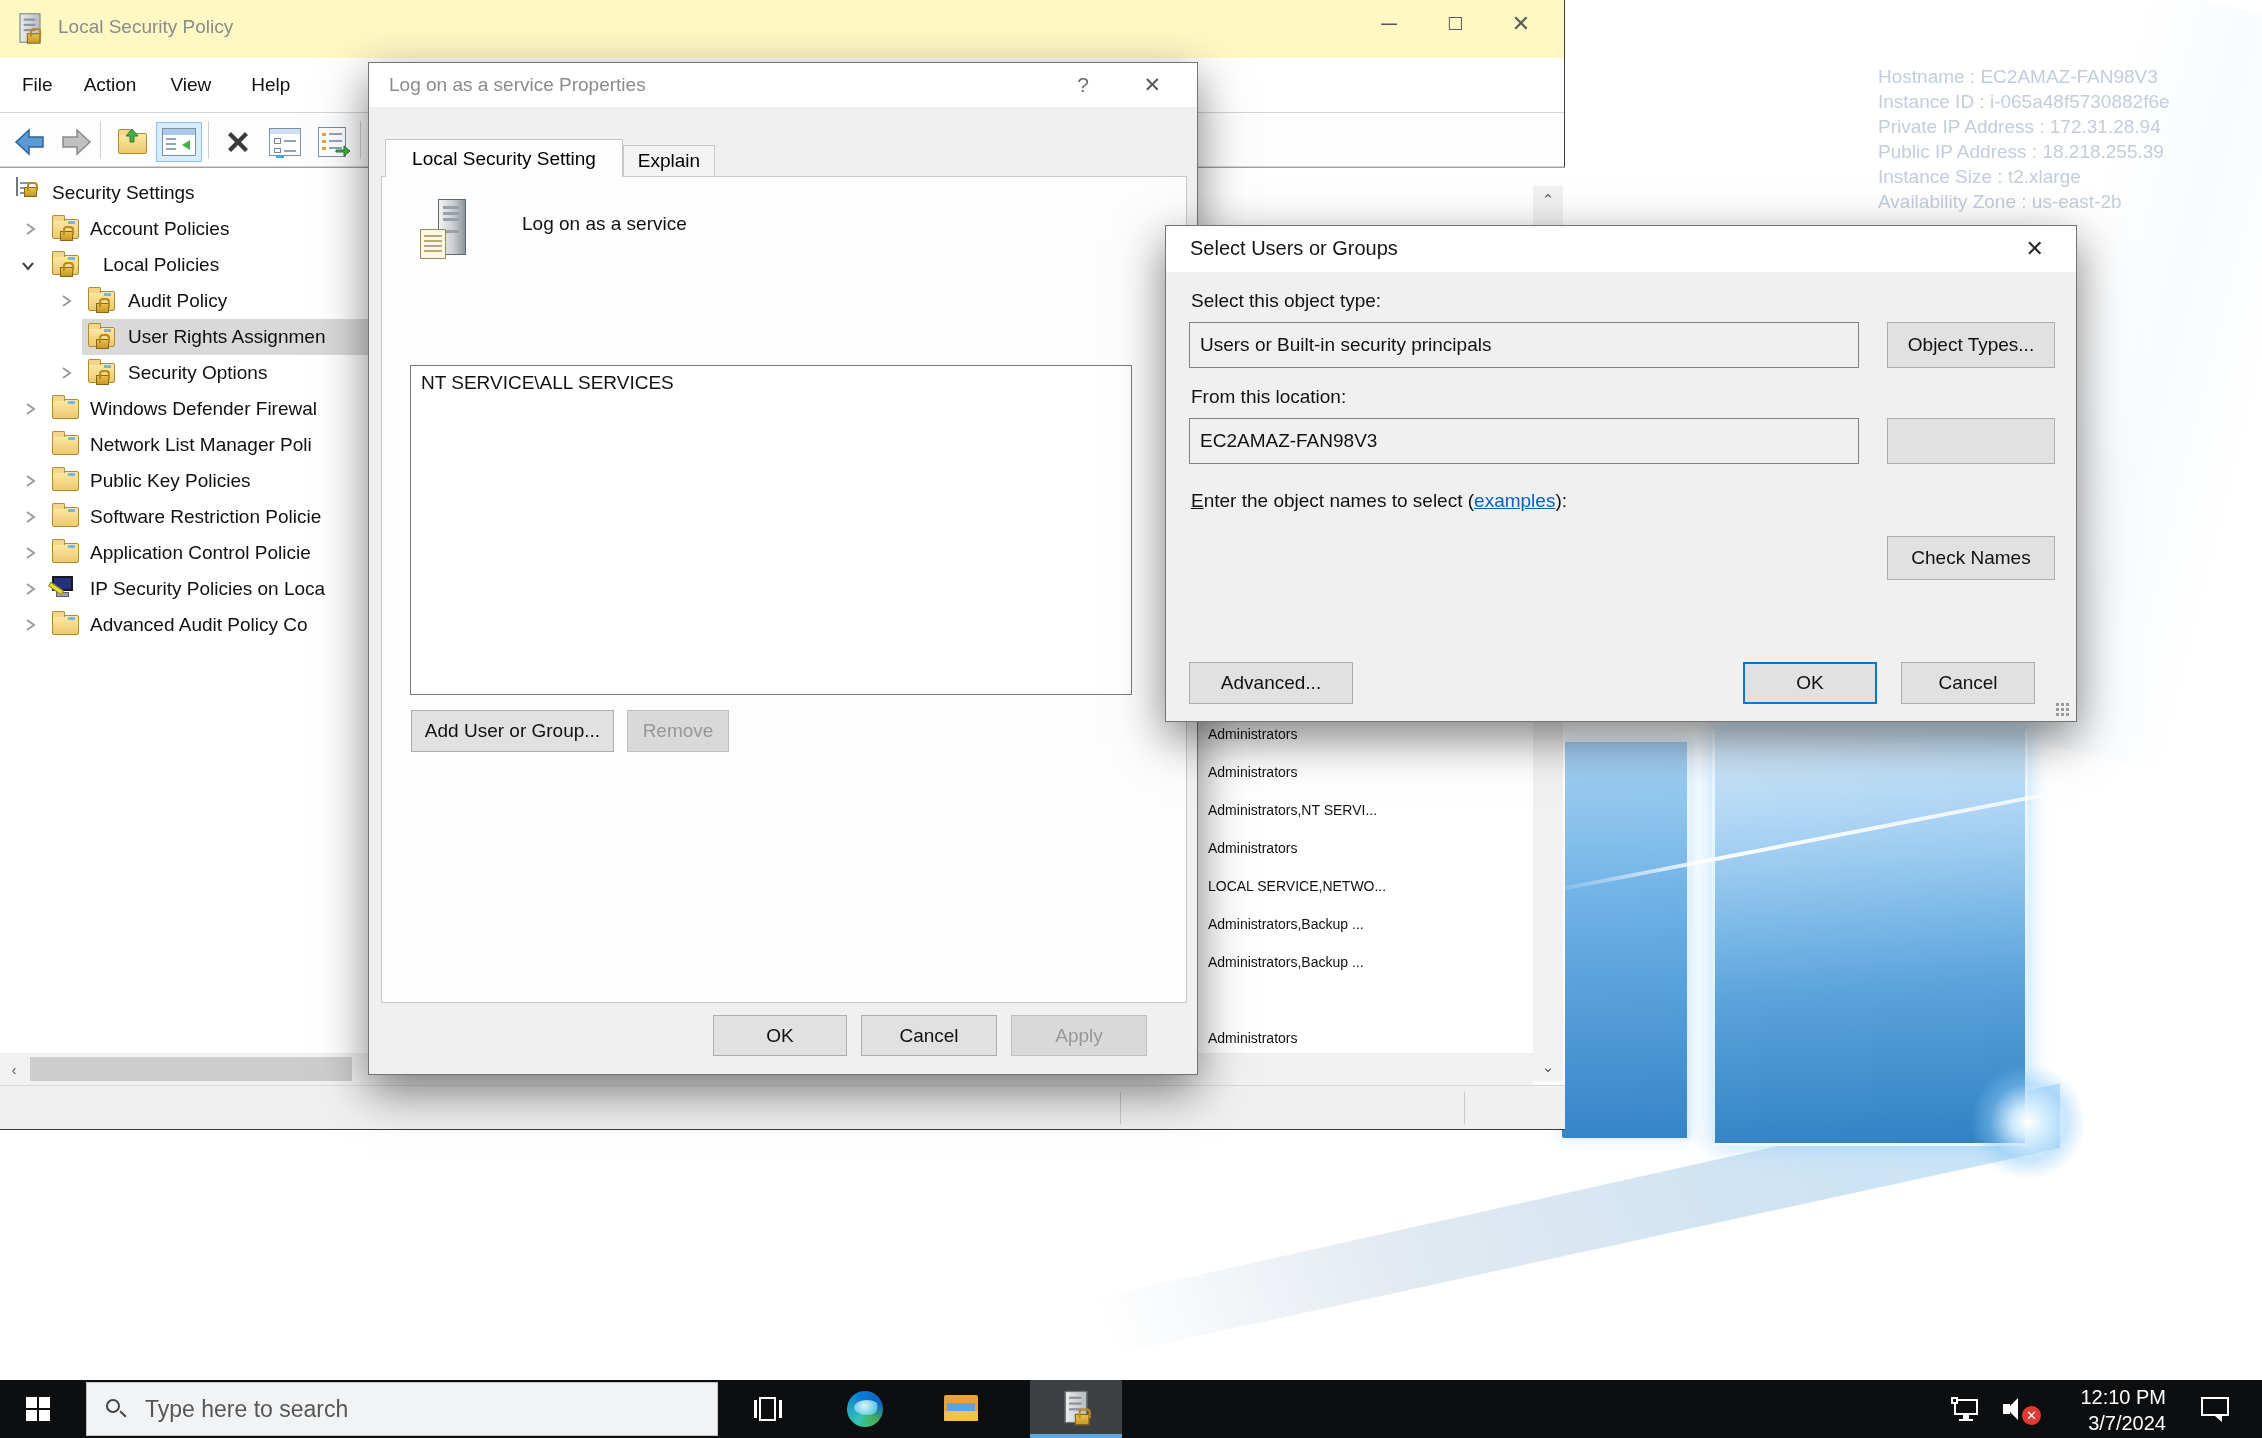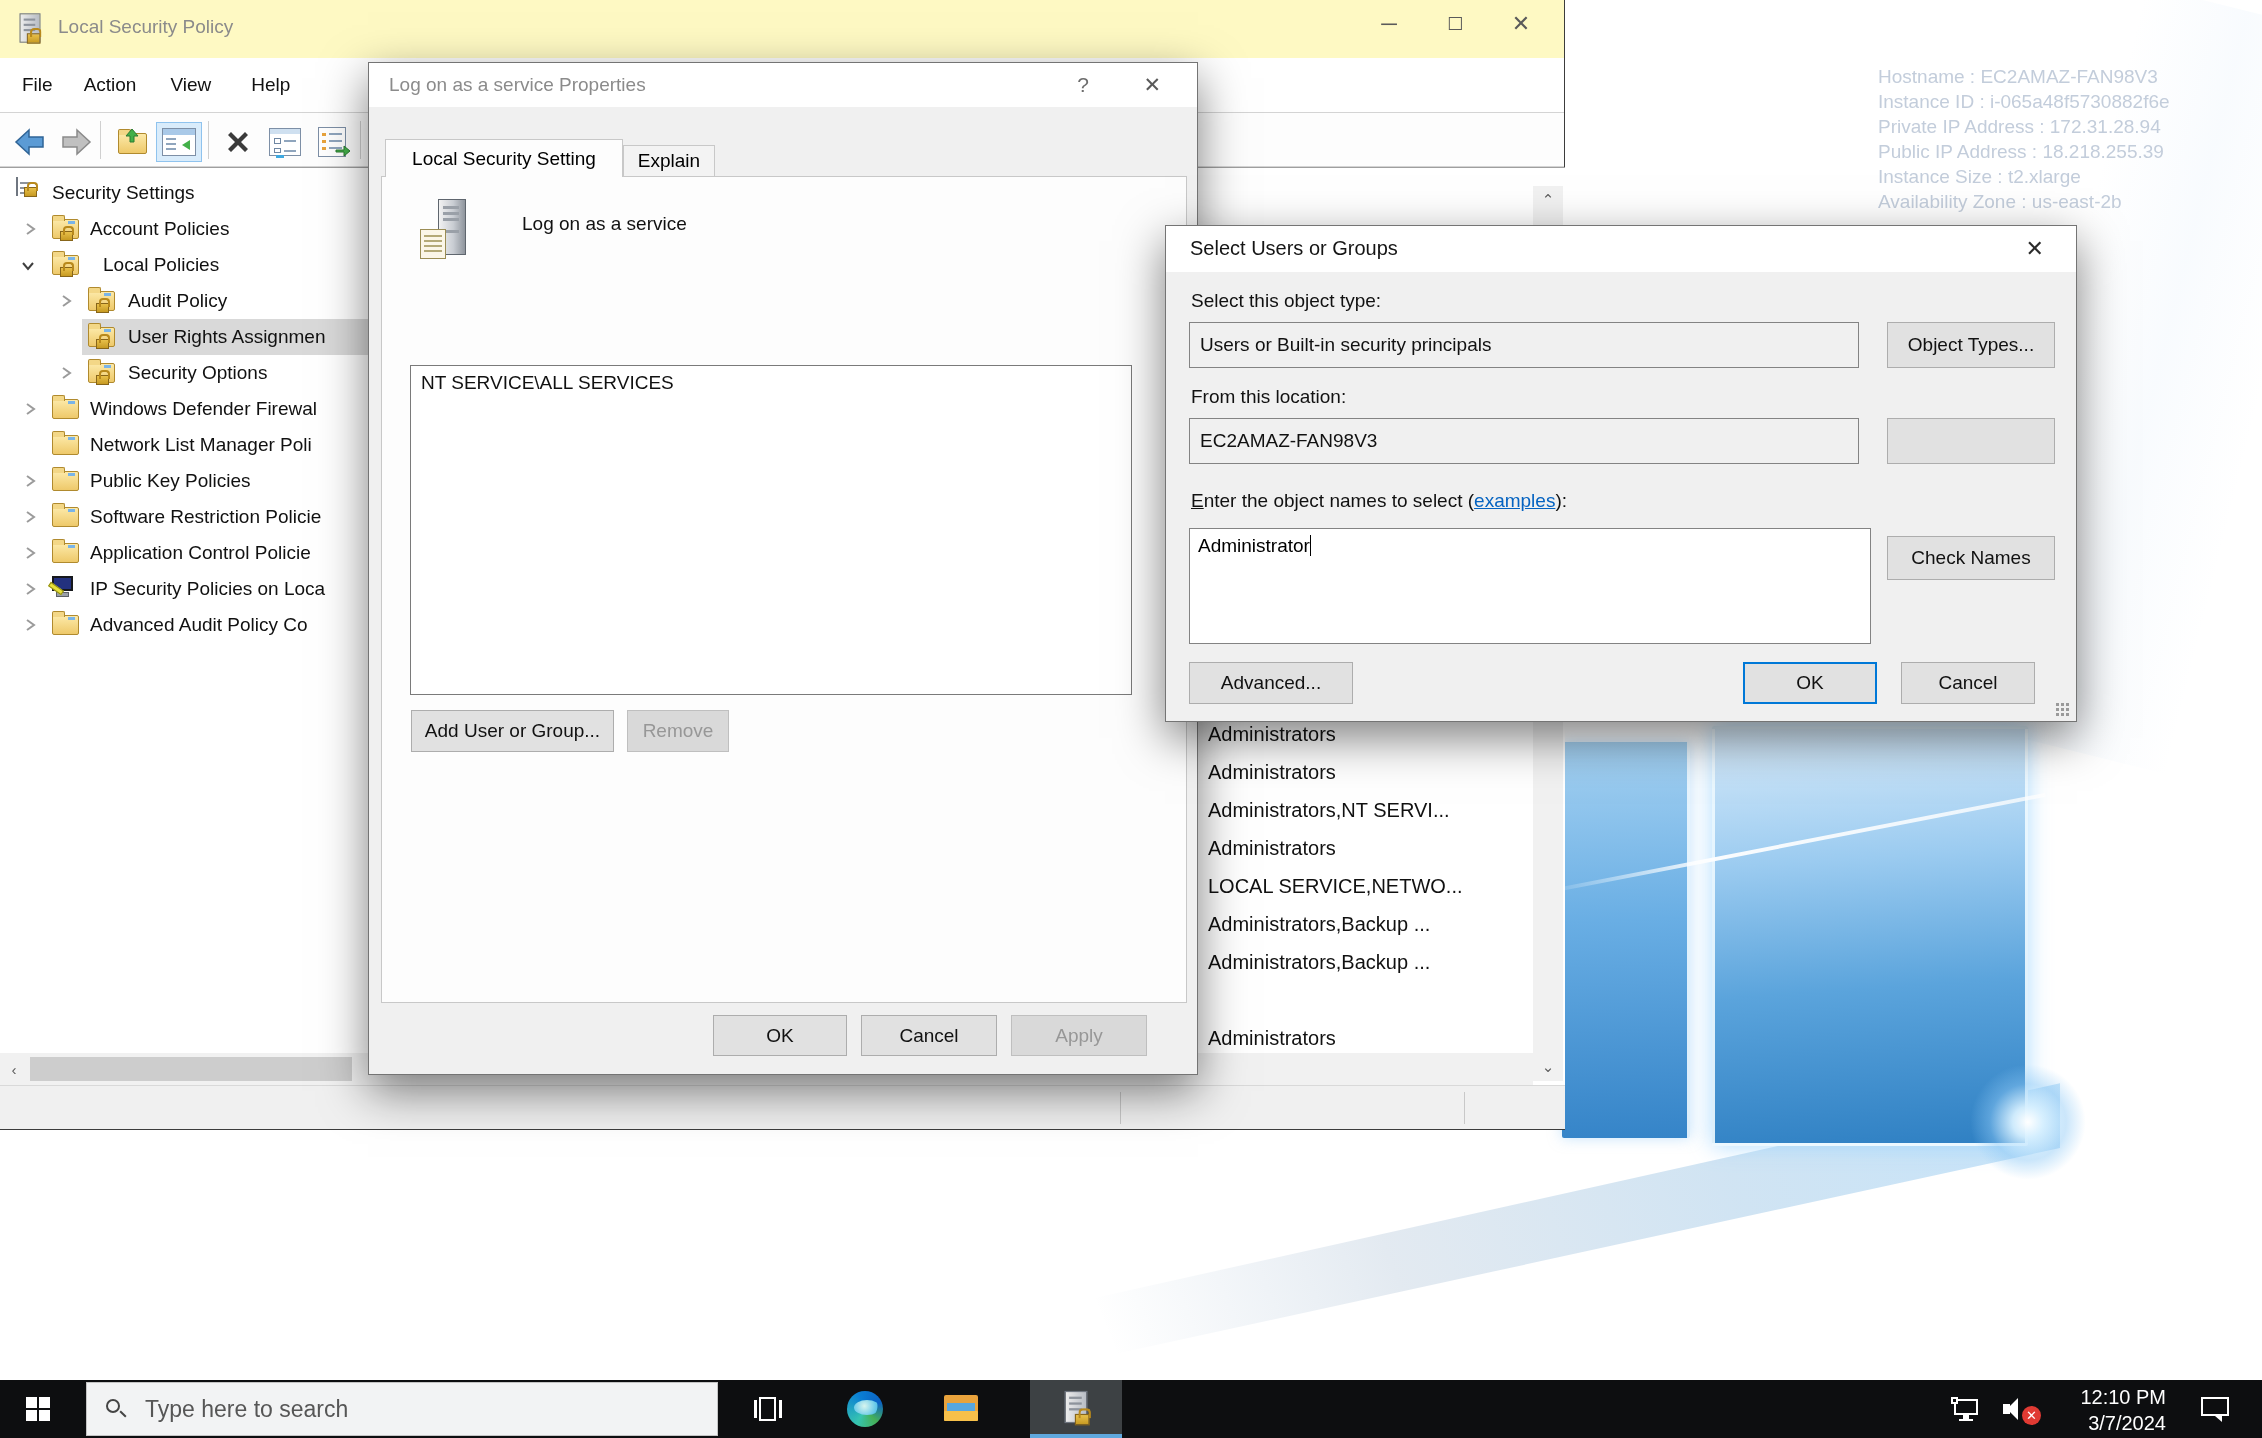--- a/index.html
+++ b/index.html
@@ -75,21 +75,21 @@
   .ipsec { position:relative; width:26px; height:24px; }
   .ipsec .scr { position:absolute; left:2px; top:0; width:21px; height:15px; background:#23317e; border:2px solid #16181b; }
   .ipsec .base { position:absolute; left:6px; top:16px; width:13px; height:5px; background:#9aa0a8; border:1px solid #5c6066; }
   .ipsec .key { position:absolute; left:-2px; top:10px; width:16px; height:5px; background:#e8e13a; border:1px solid #8e8a14; transform:rotate(35deg); }
 
   
   #list-header { left:1200px; top:185px; width:332px; height:43px; background:#fff; border-bottom:1px solid #e4e4e4;
     display:flex; align-items:center; }
   #list-header .hsep { position:absolute; right:36px; top:4px; width:1px; height:34px; background:#e0e0e0; }
   .list-row { position:absolute; left:1200px; width:330px; height:38px; display:flex; align-items:center; }
-  .list-row span { font-size:20px; color:#111; padding-left:8px; white-space:nowrap; }
+  .list-row span { font-size:14px; color:#111; padding-left:8px; white-space:nowrap; }
 
   
   .sb { background:#f1f1f1; }
   .sb-arrow { color:#5c5c5c; font-size:15px; display:flex; align-items:center; justify-content:center; }
   #hscroll-thumb { left:30px; top:4px; width:322px; height:24px; background:#cdcdcd; }
 
   #statusbar { left:0; top:1085px; width:1565px; height:44px; background:#f0f0f0; border-top:1px solid #d9d9d9; }
   .status-div { top:6px; width:1px; height:32px; background:#c8c8c8; }
 
   
@@ -557,23 +557,20 @@
   <span class="sel-label" style="left:25px;top:160px;">From this location:</span>
   <div class="abs field" style="left:23px;top:192px;width:670px;height:46px;">
     <span>EC2AMAZ-FAN98V3</span>
   </div>
   <div class="abs btn" style="left:721px;top:192px;width:168px;height:46px;">
     <span></span>
   </div>
 
   <span class="sel-label" style="left:25px;top:264px;"><span class="u">E</span><span>nter the object names to select (</span><span class="link">examples</span><span>):</span></span>
 
-  <div id="sel-names-box" class="abs">
-    <span>Administrator</span><span class="caret"></span>
-  </div>
   <div class="abs btn" style="left:721px;top:310px;width:168px;height:44px;">Check Names</div>
 
   <div class="abs btn" style="left:23px;top:436px;width:164px;height:42px;">Advanced...</div>
   <div class="abs btn default" style="left:577px;top:436px;width:134px;height:42px;">OK</div>
   <div class="abs btn" style="left:735px;top:436px;width:134px;height:42px;">Cancel</div>
   <div class="grip"></div>
 </div>
 
 <div id="taskbar" class="abs">
   <div class="tb-app" style="left:0;width:76px;">

